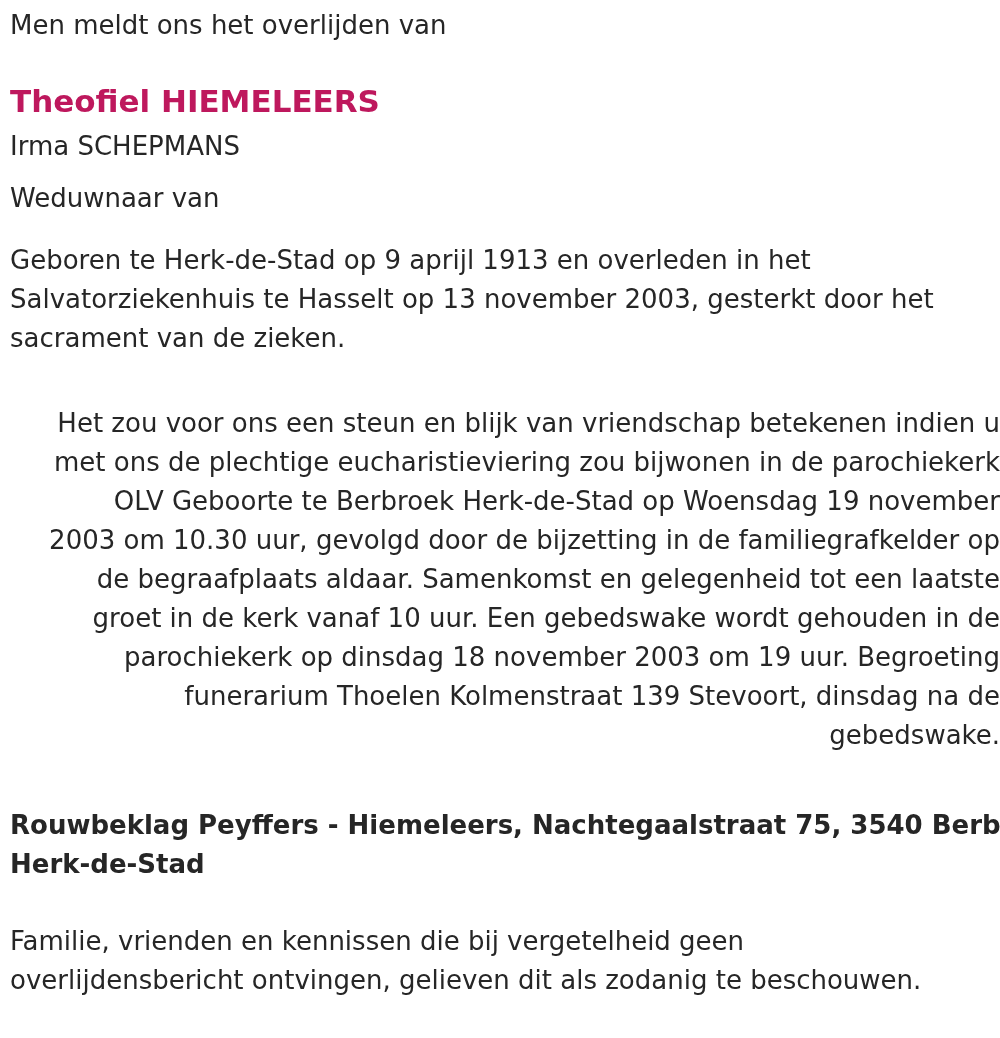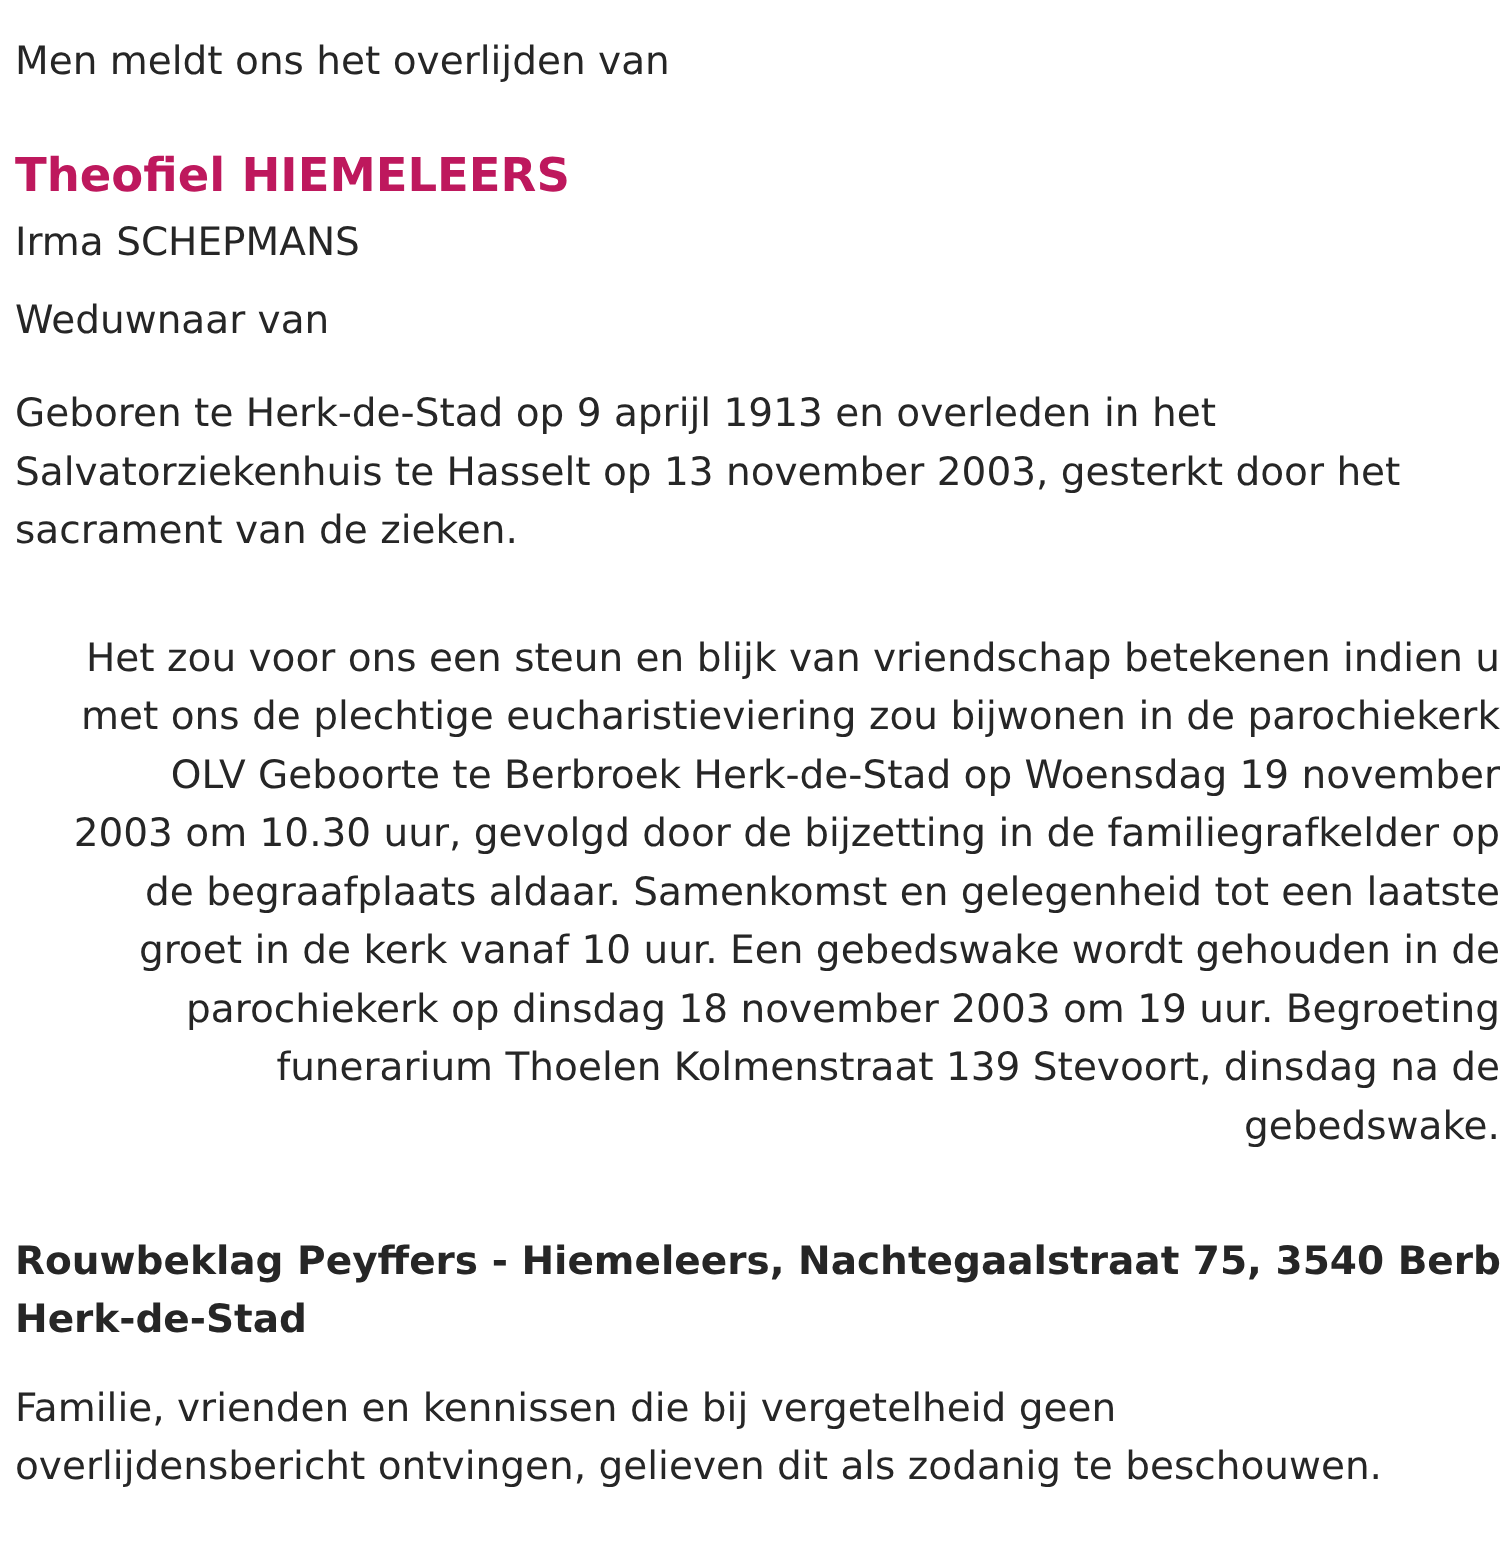--- a/index.html
+++ b/index.html
@@ -5,21 +5,21 @@
   html, body {
     margin: 0;
     padding: 0;
     background: #ffffff;
   }
   .page {
     position: relative;
     width: 1000px;
     height: 1038px;
     box-sizing: border-box;
-    padding: 22px 0 0 10px;
+    padding: 6px 0 0 10px;
     overflow: hidden;
     background: #ffffff;
     font-family: "DejaVu Sans", "Liberation Sans", sans-serif;
     color: #262626;
   }
   .line, .para {
     margin: 0;
     font-size: 26px;
     line-height: 39px;
     font-weight: 400;
@@ -32,21 +32,21 @@
     line-height: 40px;
     font-weight: 700;
     white-space: pre;
     color: #be185d;
   }
   .relation        { margin-top: 13px; }
   .spouse          { margin-top: 6px; }
   .birth-death     { margin-top: 23px; }
   .funeral         { margin-top: 46px; text-align: right; }
   .condolences     { margin-top: 51px; font-weight: bold; }
-  .notice          { margin-top: 20px; }
+  .notice          { margin-top: 38px; }
 </style>
 </head>
 <body>
 
 <div class="page">
 
   <p class="line">Men meldt ons het overlijden van</p>
 
   <p class="deceased-name">Theofiel HIEMELEERS</p>
 

